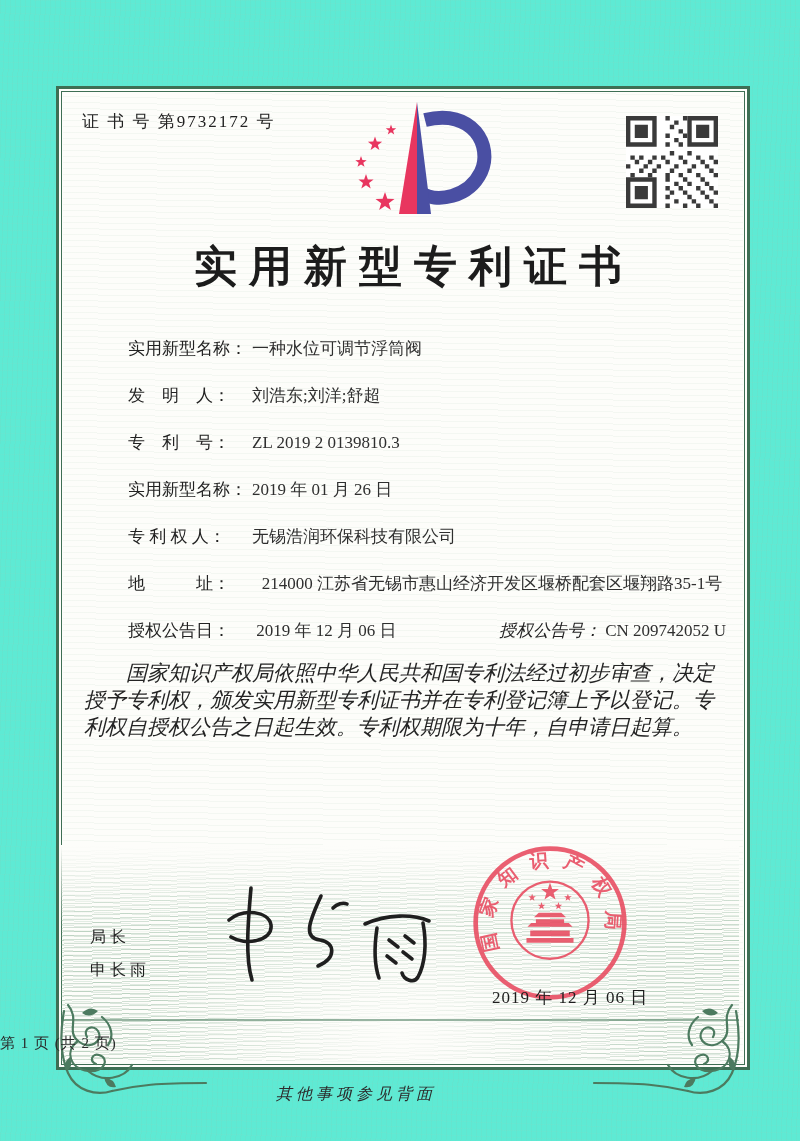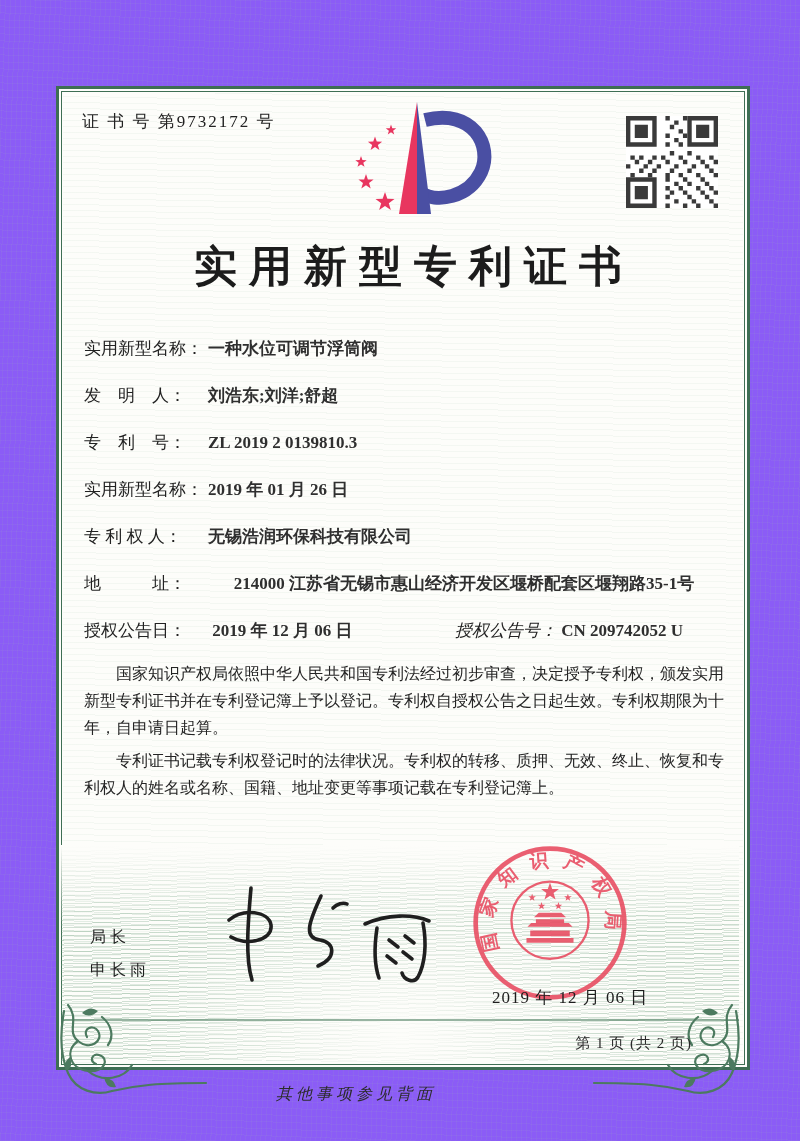--- a/index.html
+++ b/index.html
@@ -1,19 +1,19 @@
 <!DOCTYPE html>
 <html><head>
 <meta charset="utf-8">
 <style>
   html,body{margin:0;padding:0;}
   .page{
     position:relative;
     width:800px;height:1141px;
-    background:#8b5cf6;
+    background:#5eead4;
     font-family:"Liberation Serif","DejaVu Serif",serif;
     color:#2b2b2b;
     overflow:hidden;
   }
   
   .page::before{
     content:"";position:absolute;inset:0;
     background:
       repeating-linear-gradient(92deg, rgba(150,185,160,0.10) 0 1px, transparent 1px 5px),
       repeating-linear-gradient(2deg, rgba(170,200,180,0.07) 0 1px, transparent 1px 7px);
@@ -39,29 +39,29 @@
   }
   .logo{position:absolute;left:333px;top:96px;width:170px;height:128px;z-index:3;}
   .qr{position:absolute;left:626px;top:116px;width:92px;height:92px;z-index:3;}
   .title{
     position:absolute;left:0;top:238px;width:800px;
     text-align:center;font-size:43px;font-weight:700;letter-spacing:12px;
     color:#1c1c1c;z-index:3;margin-left:14px;
   }
   .fields{position:absolute;left:84px;top:336px;width:648px;font-size:17px;z-index:3;}
   .row{margin-bottom:21px;line-height:26px;display:flex;}
-  .row .label{display:inline-block;min-width:124px;white-space:nowrap;color:#222;}
-  .row .value{color:#2f2f2f;white-space:nowrap;font-weight:bold;}
+  .row .label{display:inline-block;min-width:124px;white-space:nowrap;color:#222;margin-left:44px;}
+  .row .value{color:#2f2f2f;white-space:nowrap;}
   .row .value.wrap{white-space:normal;width:512px;text-align:center;}
   .row.grant{position:relative;display:block;}
   .grant-no-pair{position:absolute;left:371px;top:0;white-space:nowrap;}
   .paras{
     position:absolute;left:84px;top:660px;width:642px;
-    font-size:16px;line-height:27px;color:#242424;
-    z-index:3;
+    font-size:21px;line-height:27px;color:#242424;
+    font-style:italic;z-index:3;
   }
   .paras p{margin:0 0 6px 0;text-indent:2em;}
   .sig-label{
     position:absolute;left:90px;top:920px;z-index:4;
     font-family:"Liberation Sans","DejaVu Sans",sans-serif;
     font-size:16px;line-height:33px;letter-spacing:4px;color:#1e1e1e;font-style:normal;
   }
   .sig-svg{position:absolute;left:215px;top:878px;width:225px;height:112px;z-index:4;}
   .seal{position:absolute;left:470px;top:843px;width:160px;height:160px;z-index:4;}
   .seal-date{
@@ -81,21 +81,21 @@
       linear-gradient(180deg, rgba(253,253,250,1) 0%, rgba(253,253,250,0) 38%);
   }
   .band::after{
     content:"";position:absolute;left:0;right:0;bottom:40px;height:2px;
     background:rgba(70,120,90,0.55);
   }
   .flourish{position:absolute;bottom:28px;width:150px;height:110px;z-index:2;}
   .flourish.left{left:58px;}
   .flourish.right{right:58px;transform:scaleX(-1);}
   .page-no{
-    position:absolute;left:0;top:1034px;width:692px;text-align:right;
+    position:absolute;left:0;top:1034px;width:692px;text-align:left;
     font-size:15px;letter-spacing:1px;color:#2a2a2a;z-index:5;
   }
   .footer-note{
     position:absolute;left:0;top:1084px;width:712px;text-align:center;
     font-size:16px;letter-spacing:4px;color:#2c2c2c;font-style:italic;z-index:3;
   }
 </style>
 </head>
 <body>
 
@@ -208,21 +208,20 @@
       <span class="value">2019 年 12 月 06 日</span>
       <span class="grant-no-pair">
         <span class="label" style="min-width:0;font-style:italic;">授权公告号：</span>
         <span class="value">CN 209742052 U</span>
       </span>
     </div>
   </div>
 
   <div class="paras">
     <p>国家知识产权局依照中华人民共和国专利法经过初步审查，决定授予专利权，颁发实用新型专利证书并在专利登记簿上予以登记。专利权自授权公告之日起生效。专利权期限为十年，自申请日起算。</p>
-    <p>专利证书记载专利权登记时的法律状况。专利权的转移、质押、无效、终止、恢复和专利权人的姓名或名称、国籍、地址变更等事项记载在专利登记簿上。</p>
   </div>
 
   <div class="sig-label">
     <div>局长</div>
     <div>申长雨</div>
   </div>
 
   <svg class="sig-svg" viewBox="0 0 225 112">
     <g fill="none" stroke="#1f1f1f" stroke-width="3.6" stroke-linecap="round">
       <path d="M36,10 C33,44 30,80 37,102"></path>

